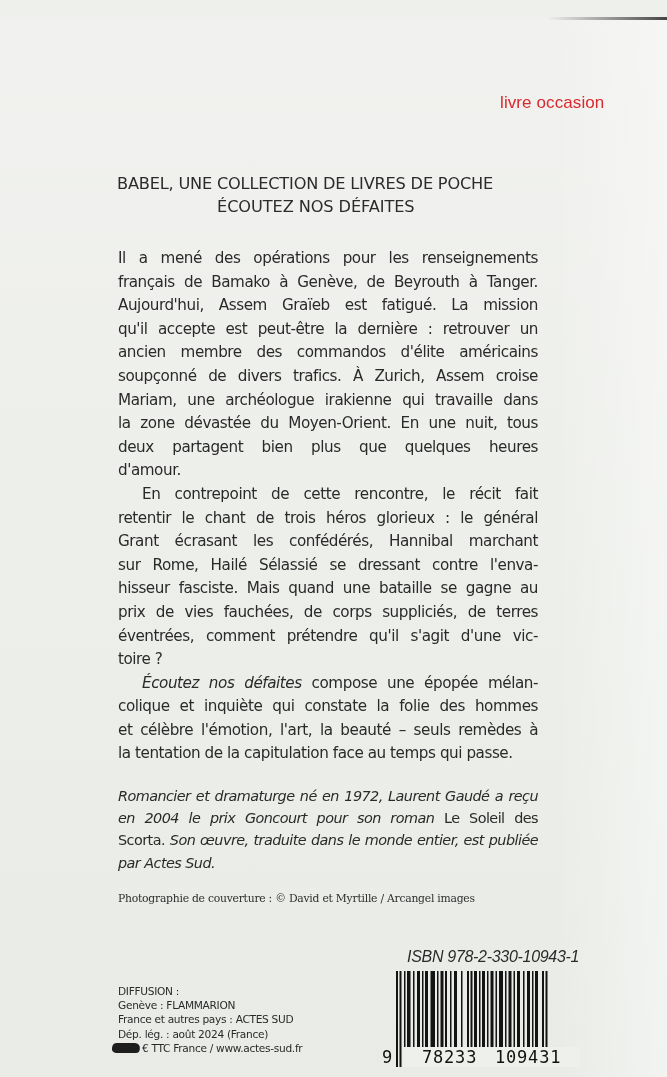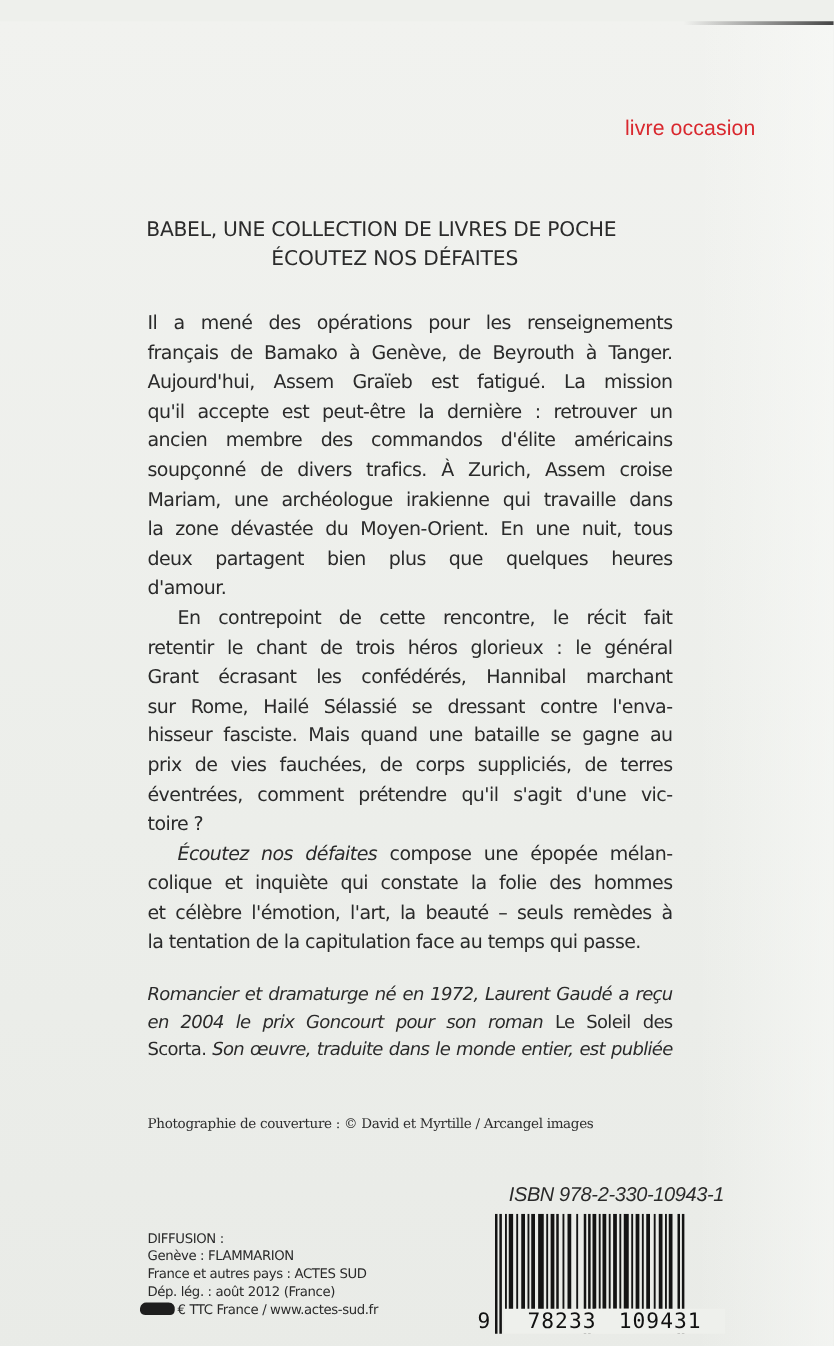--- a/index.html
+++ b/index.html
@@ -135,29 +135,30 @@
     <span class="line indent"><i>Écoutez nos défaites</i> <span>compose une épopée mélan-</span></span>
     <span class="line">colique et inquiète qui constate la folie des hommes</span>
     <span class="line">et célèbre l'émotion, l'art, la beauté – seuls remèdes à</span>
     <span class="line last">la tentation de la capitulation face au temps qui passe.</span>
   </div>
 
   <div class="bio">
     <span class="line">Romancier et dramaturge né en 1972, Laurent Gaudé a reçu</span>
     <span class="line"><span>en 2004 le prix Goncourt pour son roman</span> <span class="roman">Le Soleil des</span></span>
     <span class="line"><span class="roman">Scorta.</span> <span>Son œuvre, traduite dans le monde entier, est publiée</span></span>
+    <span class="line last">par Actes Sud.</span>
   </div>
 
   <div class="credit">Photographie de couverture : © David et Myrtille / Arcangel images</div>
 
   <div class="diffusion">
     <span class="line">DIFFUSION :</span>
     <span class="line">Genève : FLAMMARION</span>
     <span class="line">France et autres pays : ACTES SUD</span>
-    <span class="line">Dép. lég. : août 2012 (France)</span>
+    <span class="line">Dép. lég. : août 2024 (France)</span>
     <span class="line"><span class="smudge"></span><span>€ TTC France / www.actes-sud.fr</span></span>
   </div>
 
   <div class="isbn">ISBN 978-2-330-10943-1</div>
 
   <div class="barcode">
     <svg width="175" height="100" viewBox="0 0 175 100">
       <g fill="#141414">
         <rect x="14" y="0" width="2" height="96"></rect>
         <rect x="17.5" y="0" width="2" height="96"></rect>

